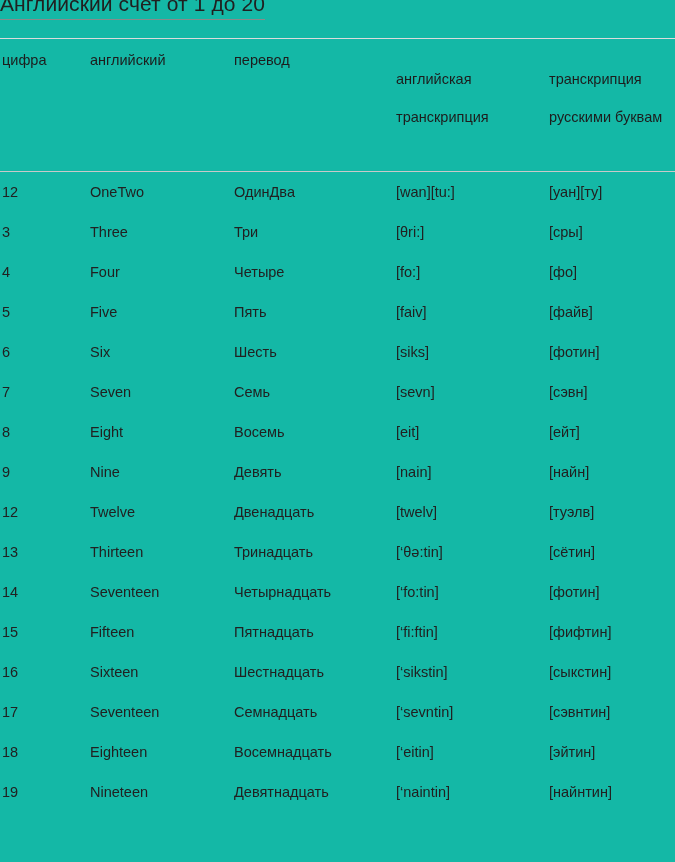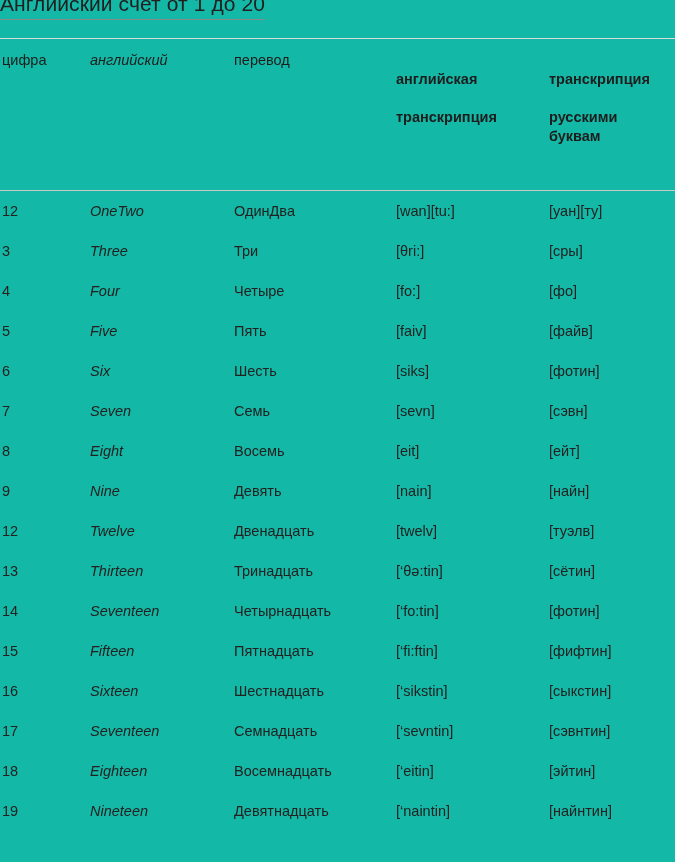--- a/index.html
+++ b/index.html
@@ -83,35 +83,35 @@
   }
 
   
   col.c-num    { width: 88px; }
   col.c-eng    { width: 144px; }
   col.c-rus    { width: 160px; }
   col.c-ipa    { width: 153px; }
   col.c-cyr    { width: 130px; }
 
   th.c-num-h, td.c-num-c { padding-left: 2px; }
-  th.c-eng-h, td.c-eng-c { padding-left: 2px; font-style: italic; }
+  th.c-eng-h, td.c-eng-c { padding-left: 2px; }
   th.c-rus-h, td.c-rus-c { padding-left: 2px; margin-top: 16px; }
   th.c-ipa-h, td.c-ipa-c { padding-left: 2px; }
   th.c-cyr-h, td.c-cyr-c { padding-left: 2px; }
 
   .num-table thead th.c-eng-h { padding-left: 2px; }
 
   
   .num-table th:nth-child(1), .num-table td:nth-child(1) { padding-left: 2px; }
   .num-table th:nth-child(2), .num-table td:nth-child(2) { padding-left: 2px; }
   .num-table th:nth-child(3), .num-table td:nth-child(3) { padding-left: 2px; }
   .num-table th:nth-child(4), .num-table td:nth-child(4) { padding-left: 4px; }
   .num-table th:nth-child(5), .num-table td:nth-child(5) { padding-left: 4px; }
 
-  .cell-break { display: block; font-weight: bold; }
+  .cell-break { display: block; }
 </style>
 </head>
 <body>
 
 <div class="page">
 
   <div class="title-wrap">
     <h1 class="page-title">Английский счет от 1 до 20</h1>
   </div>
 

